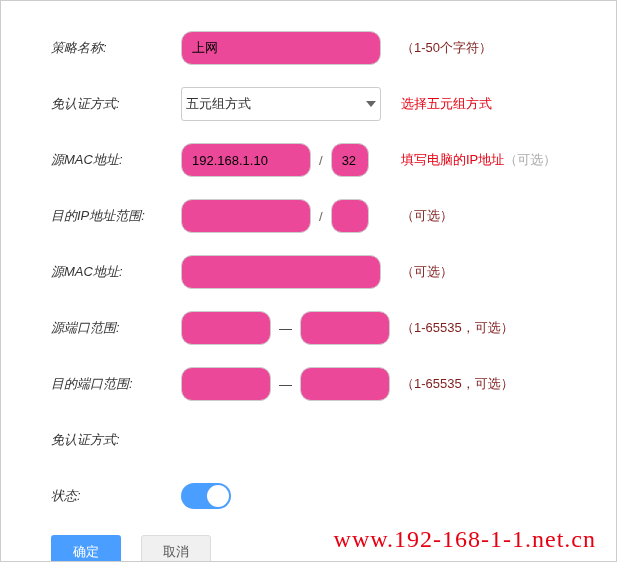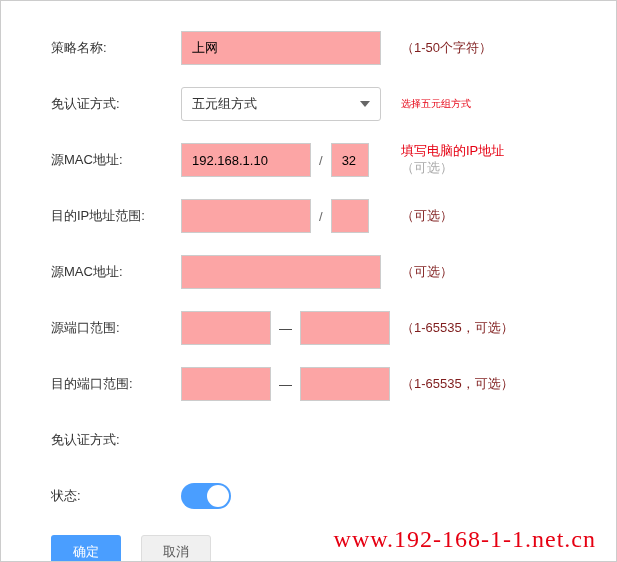--- a/index.html
+++ b/index.html
@@ -18,70 +18,72 @@
       display: flex;
       align-items: center;
       margin-bottom: 22px;
       min-height: 34px;
     }
     .label {
       width: 160px;
       padding-left: 30px;
       color: #333;
       flex-shrink: 0;
+      font-style: italic;
     }
     .field {
       display: flex;
       align-items: center;
       gap: 6px;
       width: 210px;
       flex-shrink: 0;
     }
     .hint {
       color: #7f1d1d;
       font-size: 13px;
       padding-left: 10px;
       white-space: nowrap;
     }
     .annotation {
       color: #e60012;
-      font-size: 10px;
+      font-size: 13px;
       padding-left: 10px;
       white-space: nowrap;
     }
     .annotation-stack {
       display: flex;
-      flex-direction: column;
+      flex-direction: row;
       padding-left: 10px;
       line-height: 1.3;
+      align-items: flex-end;
     }
     .annotation-stack .red { color: #e60012; font-size: 13px; }
     .annotation-stack .gray { color: #aaa; font-size: 13px; }
     input[type="text"] {
       height: 34px;
       border: 1px solid #ccc;
-      border-radius: 0;
+      border-radius: 11px;
       padding: 0 10px;
       font-size: 13px;
       outline: none;
-      background: #fca5a5;
+      background: #ec4899;
     }
     .input-full { width: 200px; }
     .input-ip { width: 130px; }
     .input-small { width: 38px; text-align: left; }
     .input-port { width: 90px; }
     .select {
       width: 200px;
       height: 34px;
       border: 1px solid #ccc;
       border-radius: 3px;
       display: flex;
       align-items: center;
       justify-content: space-between;
-      padding: 0 10px;
+      padding: 0 4px;
       cursor: pointer;
       background: #fff;
     }
     .select .caret {
       width: 0;
       height: 0;
       border-left: 5px solid transparent;
       border-right: 5px solid transparent;
       border-top: 6px solid #666;
     }

